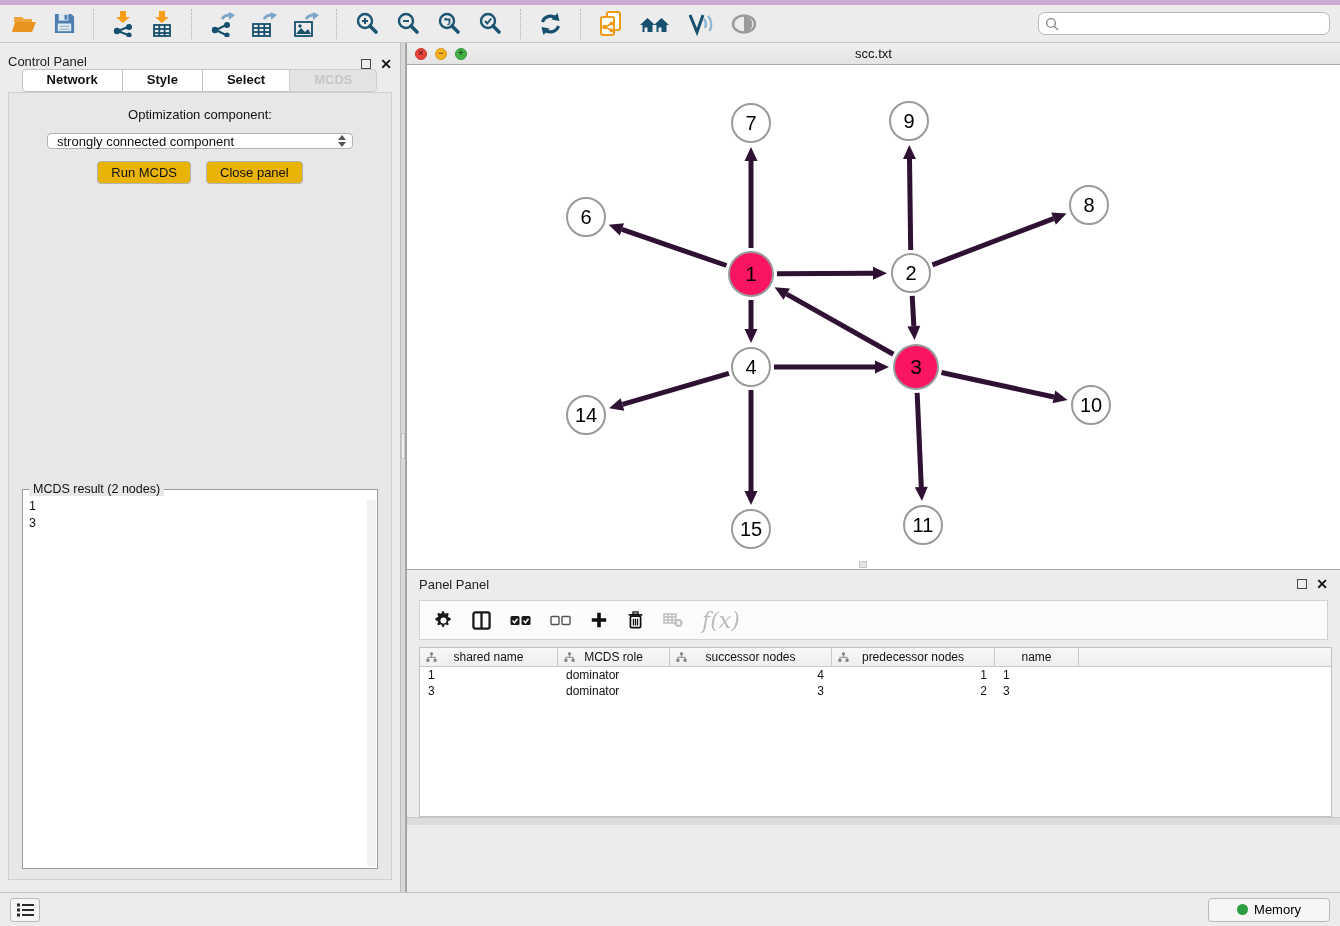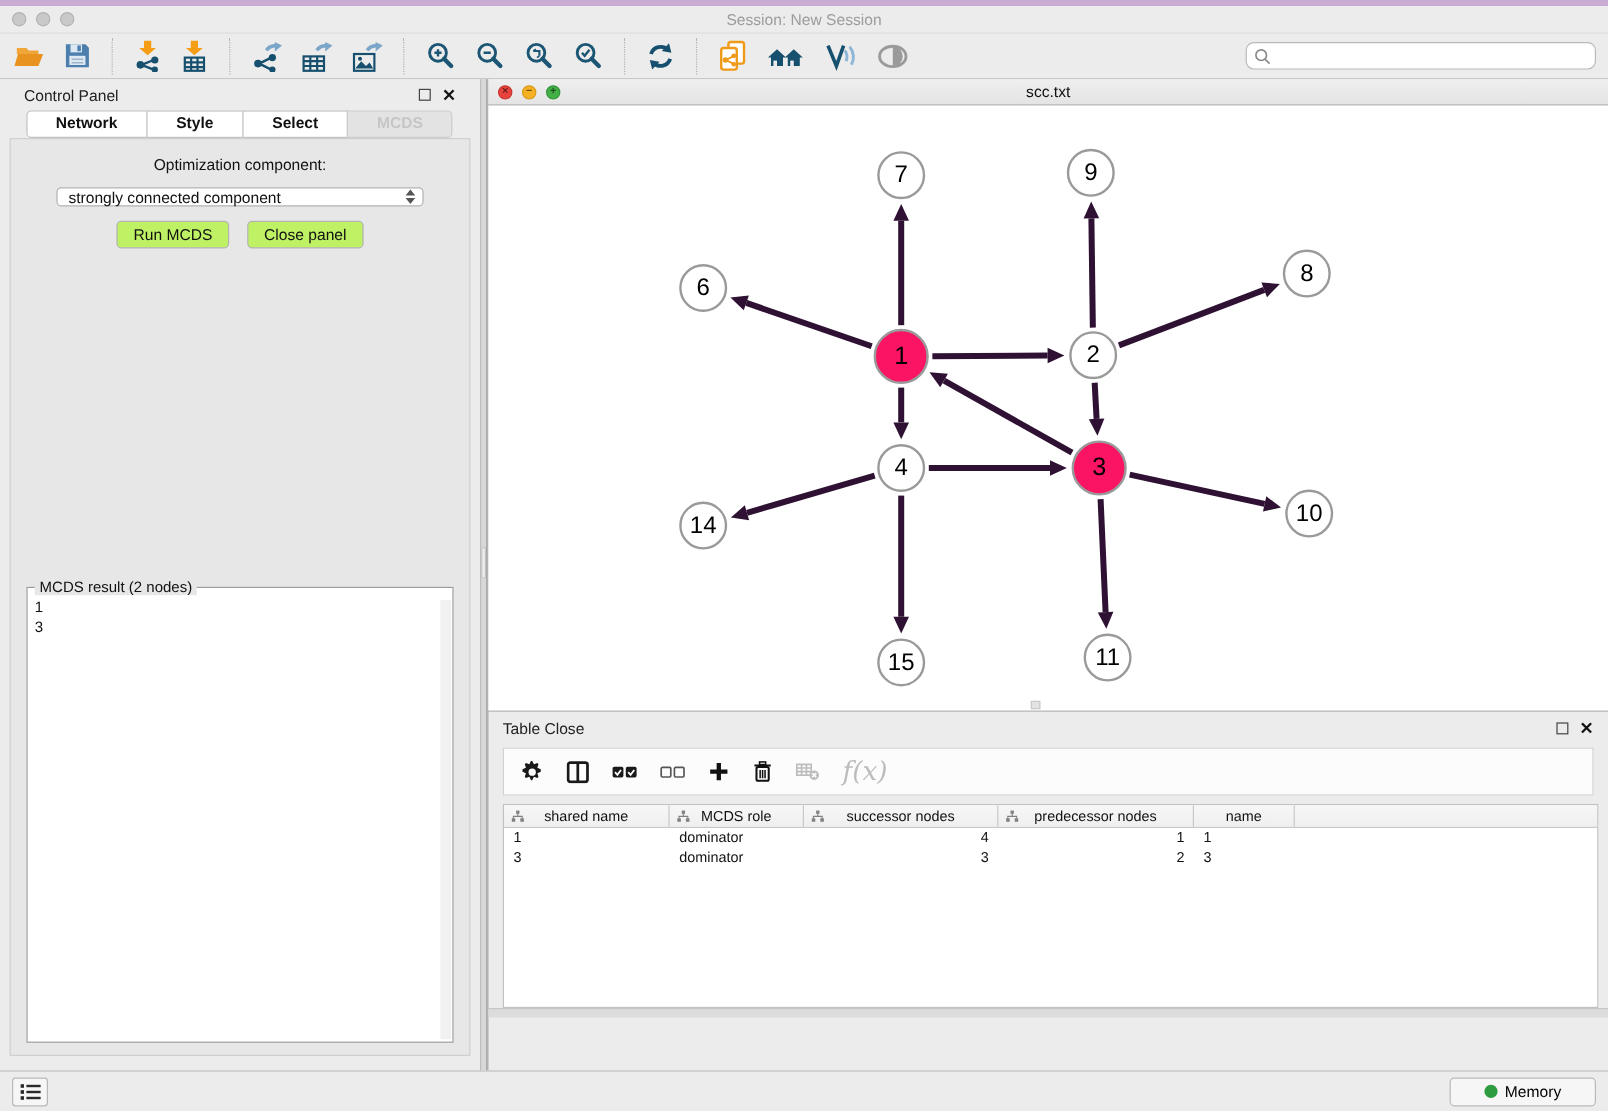--- a/index.html
+++ b/index.html
@@ -24,39 +24,39 @@
   .tbtn { background:none; border:none; padding:2px; display:flex; align-items:center; justify-content:center; cursor:default; }
   .tsep { width:1px; height:30px; border-left:1px dotted #b3b3b3; margin:0 4px; }
   .searchbox { margin-left:auto; width:292px; height:23px; background:#fff; border:1px solid #b9b9b9; border-radius:7px; display:flex; align-items:center; padding:0 6px; }
   .searchbox input { border:none; outline:none; flex:1; font-size:12px; font-family:"Liberation Sans",sans-serif; background:transparent; margin-left:4px; }
 
   
   .main { flex:1; display:flex; min-height:0; }
 
   
   .control-panel { width:400px; display:flex; flex-direction:column; background:#ececec; }
-  .cp-header { height:26px; display:flex; align-items:center; padding:0 20px; }
+  .cp-header { height:26px; display:flex; align-items:flex-end; padding:0 8px; }
   .cp-title { font-size:13px; color:#222; }
   .win-icons { margin-left:auto; display:flex; gap:9px; align-items:center; }
   .float-ic { width:10px; height:10px; border:1.5px solid #444; display:inline-block; }
   .close-ic { font-size:14px; font-weight:bold; color:#111; line-height:10px; }
   .cp-tabs { display:flex; justify-content:center; height:23px; }
   .seg-tab { font-size:13px; font-weight:700; padding:2px 24px; background:#fff; border:1px solid #c2c2c2; margin-left:-1px; color:#111; }
   .seg-tab:first-child { border-top-left-radius:4px; border-bottom-left-radius:4px; }
   .seg-tab:last-child { border-top-right-radius:4px; border-bottom-right-radius:4px; }
   .cp-tabs .seg-tab.active { background:#e3e3e3; color:#c6c6c6; border-color:#cdcdcd; }
   .cp-body { flex:1; margin:0 8px 12px 8px; background:#e7e7e7; border:1px solid #cfcfcf; display:flex; flex-direction:column; padding:14px 8px 6px 8px; }
   .opt-label { text-align:center; font-size:13px; color:#111; }
   .select-wrap { margin:11px 30px 0 30px; height:16px; background:#fff; border:1px solid #b3b3b3; border-radius:4px; display:flex; align-items:center; padding:0 4px 0 9px; }
   .select-wrap .val { flex:1; font-size:13px; }
   .stepper { display:flex; flex-direction:column; gap:2px; align-items:center; padding-right:2px; }
   .stepper .up { width:0; height:0; border-left:4px solid transparent; border-right:4px solid transparent; border-bottom:5px solid #555; }
   .stepper .down { width:0; height:0; border-left:4px solid transparent; border-right:4px solid transparent; border-top:5px solid #555; }
   .cp-buttons { display:flex; justify-content:center; gap:15px; margin-top:12px; }
-  .btn { background:#bef264; border:1px solid #b3b3b3; border-radius:4px; font-size:13px; font-family:"Liberation Sans",sans-serif; padding:3px 13px; color:#111; }
+  .btn { background:#eab308; border:1px solid #b3b3b3; border-radius:4px; font-size:13px; font-family:"Liberation Sans",sans-serif; padding:3px 13px; color:#111; }
   .result-box { margin:auto 5px 4px 5px; height:380px; position:relative; background:#fff; border:1px solid #9b9b9b; }
   .result-title { position:absolute; top:-8px; left:6px; background:#e7e7e7; padding:0 4px; font-size:12.5px; color:#111; }
   .result-list { padding:8px 2px 2px 6px; font-size:12.5px; line-height:17px; }
   .result-scroll { position:absolute; right:1px; top:10px; bottom:2px; width:9px; background:#f1f1f1; }
 
   
   .v-divider { width:6px; background:#d8d8d8; border-left:1px solid #bdbdbd; border-right:1px solid #a9a9a9; position:relative; }
   .v-divider .grip { position:absolute; top:390px; left:0; width:4px; height:26px; background:#efefef; border:1px solid #c4c4c4; }
 
   
@@ -94,28 +94,20 @@
   .sb-btn { background:#f6f6f6; border:1px solid #b9b9b9; border-radius:3px; width:30px; height:24px; display:flex; align-items:center; justify-content:center; }
   .mem-btn { margin-left:auto; background:#f6f6f6; border:1px solid #b9b9b9; border-radius:4px; height:24px; display:flex; align-items:center; gap:6px; padding:0 28px; font-size:13px; font-family:"Liberation Sans",sans-serif; }
   .mem-dot { width:11px; height:11px; border-radius:50%; background:#2d9b3f; display:inline-block; }
 </style>
 </head>
 <body>
 
 <div class="app">
   <div class="top-accent"></div>
 
-  <div class="titlebar">
-    <div class="traffic">
-      <span class="tl gray"></span>
-      <span class="tl gray"></span>
-      <span class="tl gray"></span>
-    </div>
-    <div class="title">Session: New Session</div>
-  </div>
 
   <div class="toolbar">
     <button class="tbtn">
       <svg width="26" height="24" viewBox="0 0 26 24">
           <path d="M2 5 h8 l2 2 h8 v3 h-18 z" fill="#f0a538"></path>
           <path d="M3 10 h21 l-4 10 h-20 z" fill="#e8931f"></path>
         </svg>
     </button>
     <button class="tbtn">
       <svg width="23" height="23" viewBox="0 0 24 24">
@@ -399,21 +391,21 @@
             <div class="gnode sel" style="left: 486px; top: 279px; background: rgb(251, 20, 100); border-color: rgb(154, 154, 154);">3</div>
             <div class="gnode" style="left: 159px; top: 330px; background: rgb(255, 255, 255); border-color: rgb(154, 154, 154);">14</div>
             <div class="gnode" style="left: 664px; top: 320px; background: rgb(255, 255, 255); border-color: rgb(154, 154, 154);">10</div>
             <div class="gnode" style="left: 324px; top: 444px; background: rgb(255, 255, 255); border-color: rgb(154, 154, 154);">15</div>
             <div class="gnode" style="left: 496px; top: 440px; background: rgb(255, 255, 255); border-color: rgb(154, 154, 154);">11</div>
           </div>
       </div>
 
       <div class="table-panel">
         <div class="tp-header">
-          <span class="tp-title">Table Close</span>
+          <span class="tp-title">Panel Panel</span>
           <span class="win-icons">
             <span class="float-ic"></span>
             <span class="close-ic">✕</span>
           </span>
         </div>
         <div class="tp-toolbar">
           <button class="tbtn">
             <svg width="19" height="19" viewBox="0 0 20 20">
                 <path d="M10 0 l1.5 3 3 -1 1 1 -1 3 3 1.5 v2 l-3 1.5 1 3 -1 1 -3 -1 -1.5 3 h-1 l-1.5 -3 -3 1 -1 -1 1 -3 -3 -1.5 v-2 l3 -1.5 -1 -3 1 -1 3 1 1.5 -3 z" fill="#1a1a1a"></path>
                 <circle cx="10" cy="10" r="3.2" fill="#fcfcfc"></circle>

